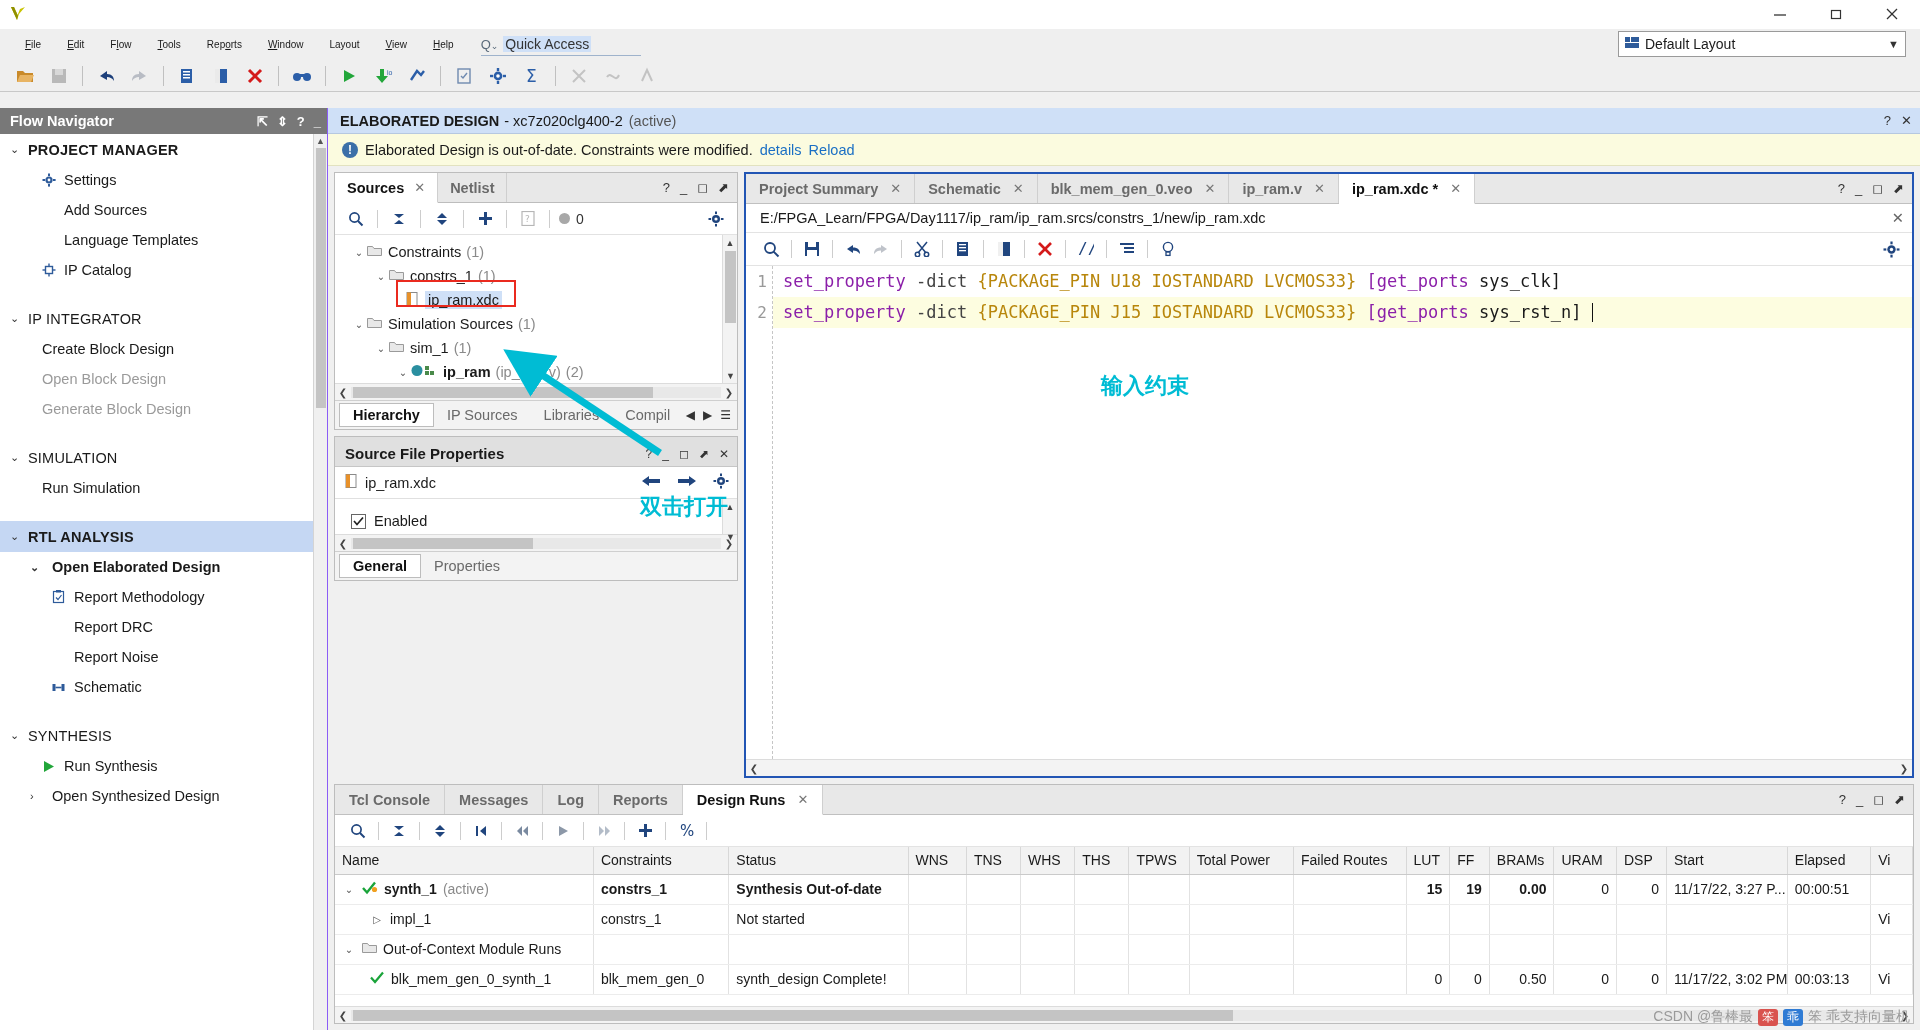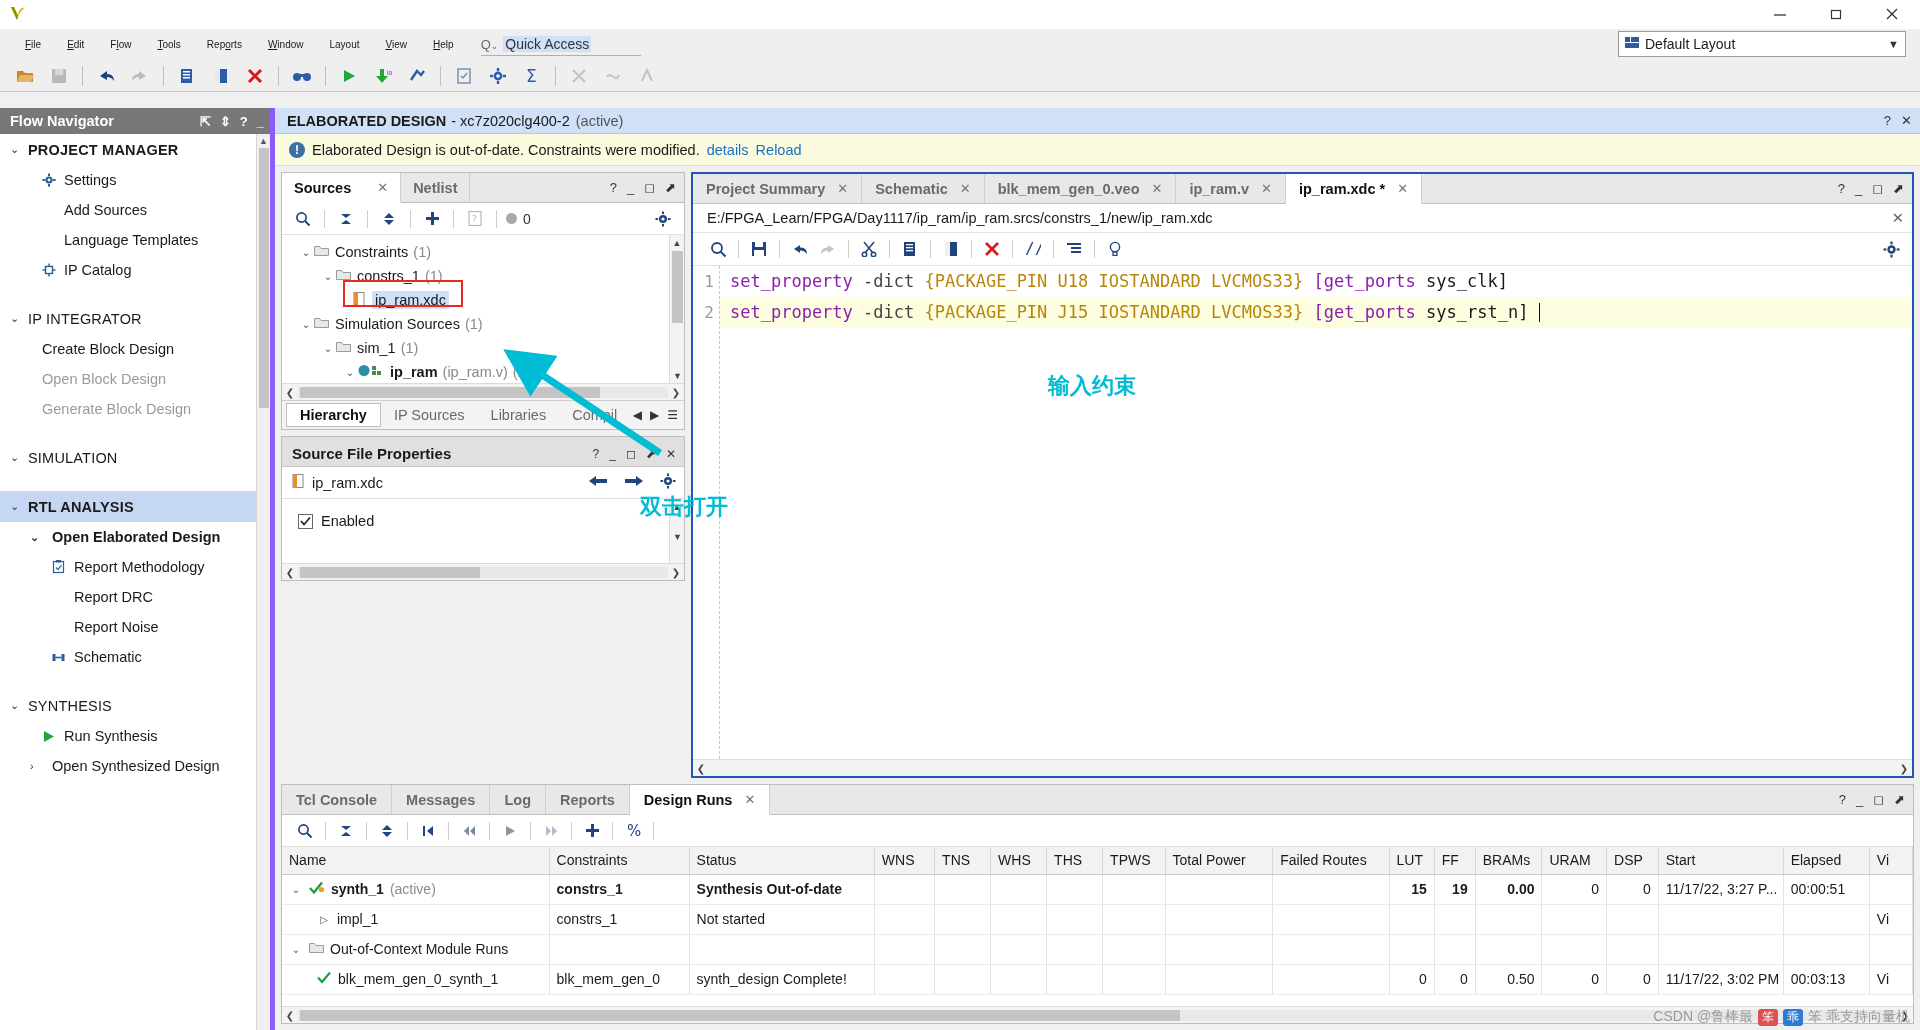--- a/index.html
+++ b/index.html
@@ -54,21 +54,21 @@
     height: 32px; background: #efefef; display: flex; align-items: center;
     padding-left: 10px; gap: 4px; border-bottom: 1px solid #c8c8c8;
   }
   .tbbtn { width: 30px; height: 28px; display: flex; align-items: center; justify-content: center; }
   .tbsep { width: 1px; height: 20px; background: #c0c0c0; margin: 0 4px; }
 
   
   .body { position: absolute; top: 108px; left: 0; right: 0; bottom: 0; display: flex; }
 
   
-  .flownav { width: 275px; background: #ffffff; position: relative; border-right: 5px solid #8b5cf6; }
+  .flownav { width: 328px; background: #ffffff; position: relative; border-right: 1px solid #8b5cf6; }
   .flownav-head {
     height: 26px; background: #787878; color: #ffffff; display: flex; align-items: center;
     padding: 0 6px 0 10px; font-weight: bold; font-size: 14.5px;
   }
   .flownav-head .hicons { margin-left: auto; display: flex; gap: 9px; align-items: center; color: #ffffff; font-size: 13px; }
   .flownav-list { position: absolute; top: 26px; left: 0; right: 14px; bottom: 0; overflow: hidden; }
   .fn-sec { display: flex; align-items: center; height: 31px; padding-left: 10px; font-size: 14.5px; }
   .fn-sec.selected { background: #c5d7f3; }
   .fn-sec .chev { width: 18px; color: #333; font-size: 11px; }
   .fn-sec .lbl { font-weight: bold; letter-spacing: 0.2px; }
@@ -100,21 +100,21 @@
   .warn-ic { width: 16px; height: 16px; border-radius: 50%; background: #3b6fa8; color: #fff;
     font-size: 12px; font-weight: bold; display: inline-flex; align-items: center; justify-content: center; }
 
   .mid { flex: 1; display: flex; padding: 6px 6px 0 6px; gap: 6px; min-height: 0; }
 
   
   .leftcol { width: 404px; display: flex; flex-direction: column; gap: 6px; min-height: 0; }
   .panel { background: #ffffff; border: 1px solid #bdbdbd; display: flex; flex-direction: column; min-height: 0; }
   .tabrow { height: 30px; background: #e8e8e8; display: flex; align-items: stretch; position: relative; border-bottom: 1px solid #bdbdbd; }
   .tab {
-    display: flex; align-items: center; gap: 26px; padding: 0 12px; font-size: 14.5px;
+    display: flex; align-items: center; gap: 10px; padding: 0 12px; font-size: 14.5px;
     color: #6a6a6a; border-right: 1px solid #cfcfcf; font-weight: bold;
   }
   .tab.active { background: #ffffff; color: #111; border-bottom: 1px solid #ffffff; margin-bottom: -1px; }
   .tab .x { color: #777; font-size: 13px; font-weight: normal; }
   .tabrow .hicons { margin-left: auto; display: flex; align-items: center; gap: 10px; padding-right: 8px; color: #333; font-size: 13px; }
   .ptoolbar { height: 32px; display: flex; align-items: center; padding: 0 8px; gap: 3px; background: #ffffff; border-bottom: 1px solid #e2e2e2; }
   .ptoolbar .tsep { width: 1px; height: 18px; background: #cdcdcd; margin: 0 5px; }
   .pt-btn { width: 26px; height: 24px; display: flex; align-items: center; justify-content: center; color: #20457e; }
 
   .tree { flex: 1; position: relative; overflow: hidden; padding-top: 5px; font-size: 14.5px; }
@@ -462,20 +462,23 @@
         <div class="fn-item disabled">
           <span>Generate Block Design</span>
         </div>
 
         <div class="fn-gap"></div>
 
         <div class="fn-sec thin">
           <span class="chev">⌄</span>
           <span class="lbl">SIMULATION</span>
         </div>
+        <div class="fn-item">
+          <span>Run Simulation</span>
+        </div>
 
         <div class="fn-gap"></div>
 
         <div class="fn-sec selected">
           <span class="chev">⌄</span>
           <span class="lbl">RTL ANALYSIS</span>
         </div>
         <div class="fn-item bold" style="padding-left:30px">
           <span class="chev" style="width:22px;color:#333;font-size:11px">⌄</span>
           <span>Open Elaborated Design</span>
@@ -766,20 +769,28 @@
                 <div class="arr">▲</div>
                 <div class="arr" style="position:absolute;top:30px;width:15px">▼</div>
               </div>
             </div>
             <div class="tree-hscroll">
               <div class="arr">❮</div>
               <div class="track">
                   <div class="thumb" style="width:180px"></div>
                 </div>
               <div class="arr">❯</div>
+            </div>
+            <div class="subtabrow">
+              <div class="subtab active">
+                  <span>General</span>
+                </div>
+              <div class="subtab">
+                  <span>Properties</span>
+                </div>
             </div>
           </div>
         </div>
 
         <div class="editor">
           <div class="ed-tabrow">
             <div class="ed-tab">
               <span>Project Summary</span>
               <span class="x">✕</span>
             </div>

